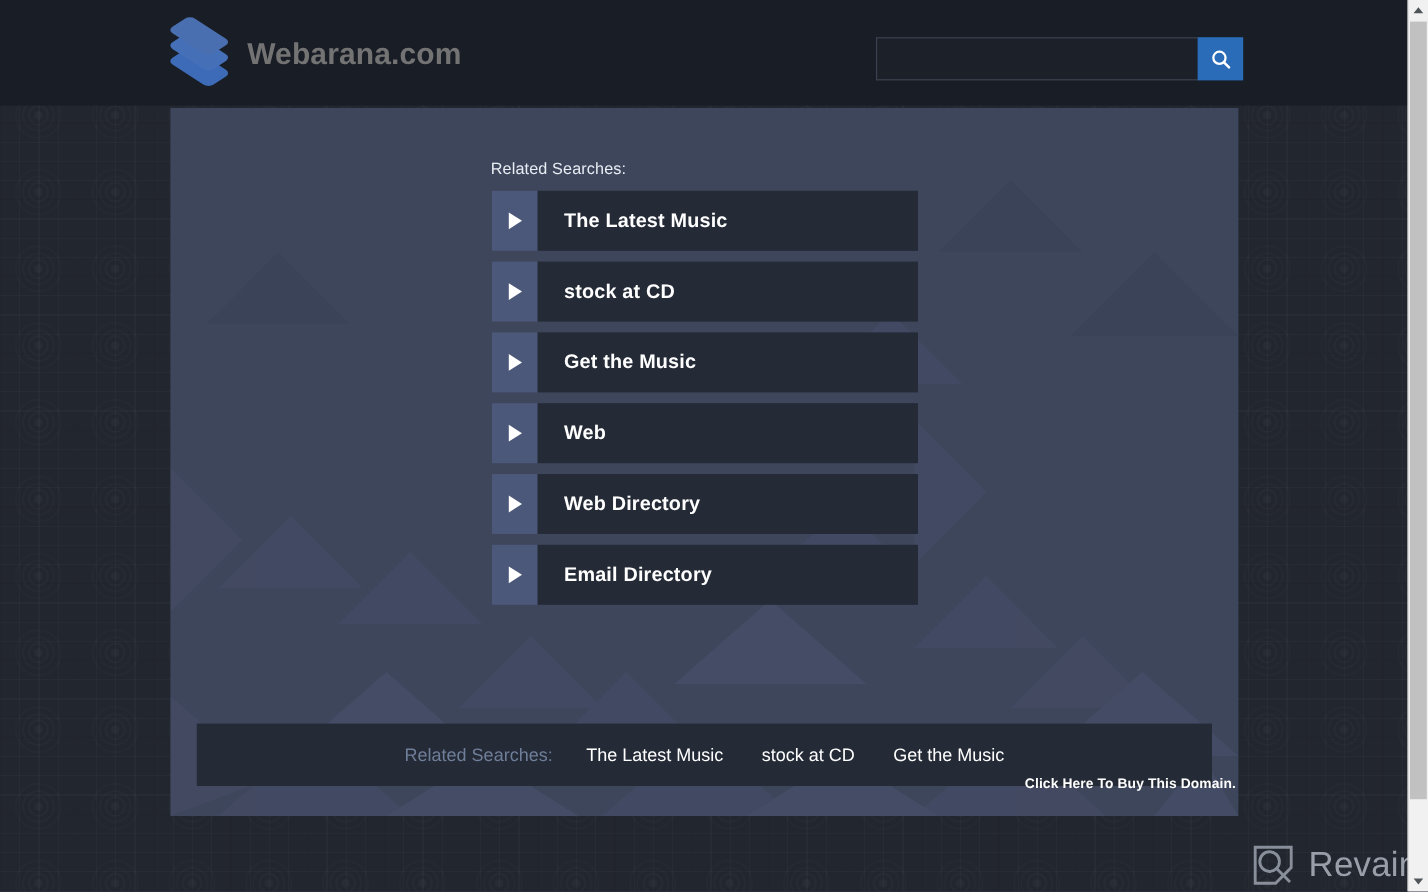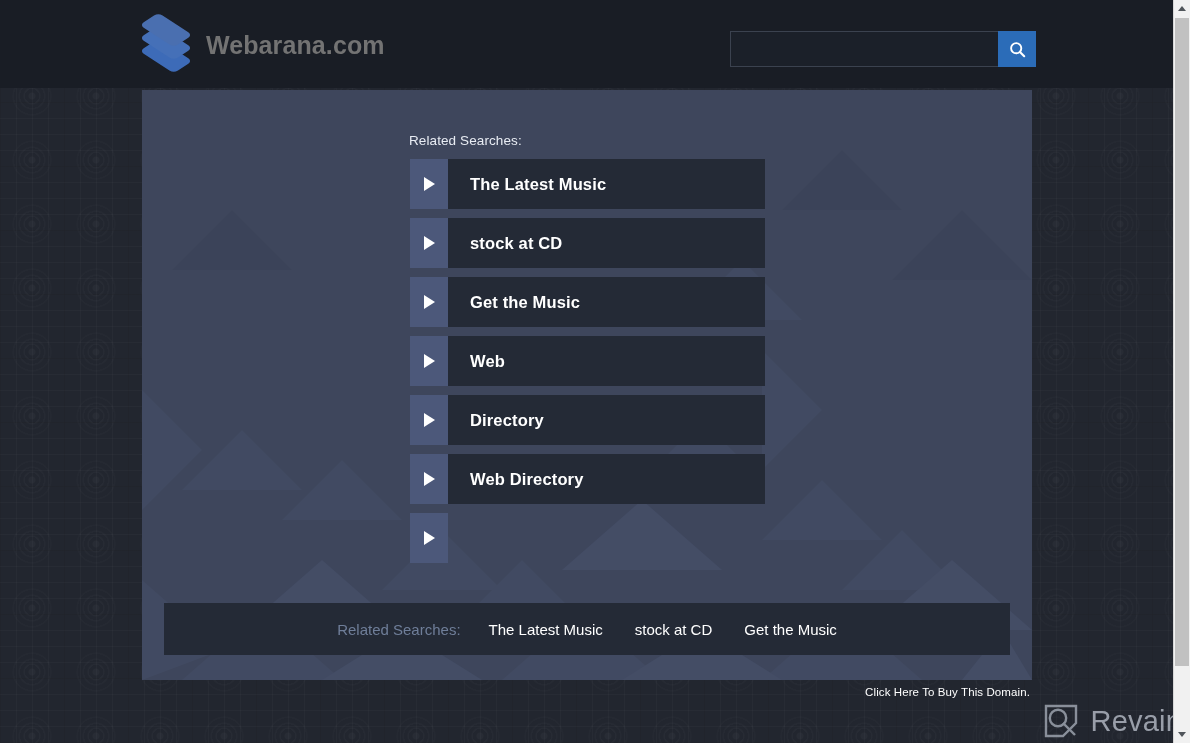--- a/index.html
+++ b/index.html
@@ -235,23 +235,23 @@
     text-decoration: none;
     margin-right: 32px;
     white-space: nowrap;
   }
   .bottom-bar .bb-link:last-child { margin-right: 0; }
 
   
   .buy-link {
     position: absolute;
     right: 160px;
-    top: 686px;
+    top: 648px;
     font-size: 11.5px;
-    font-weight: 400;
+    font-weight: 700;
     color: #ffffff;
     text-decoration: none;
     letter-spacing: .1px;
     z-index: 6;
   }
 
   
   .watermark {
     position: absolute;
     right: 8px;
@@ -412,41 +412,36 @@
 
       <a class="list-item" href="#">
         <span class="arrow-box">
             <span class="tri"></span>
           </span>
         <span class="item-body">
             <span class="item-label">Web</span>
           </span>
       </a>
 
-      <a class="list-item" href="#">
-        <span class="arrow-box">
-            <span class="tri"></span>
-          </span>
-        <span class="item-body">
-            <span class="item-label">Directory</span>
-          </span>
-      </a>
 
       <a class="list-item" href="#">
         <span class="arrow-box">
             <span class="tri"></span>
           </span>
         <span class="item-body">
             <span class="item-label">Web Directory</span>
           </span>
       </a>
 
       <a class="list-item" href="#">
         <span class="arrow-box">
             <span class="tri"></span>
+          </span>
+        <span class="item-body">
+            <span class="item-label">Email Directory</span>
           </span>
       </a>
 
     </div>
 
     <div class="bottom-bar">
       <span class="bb-label">Related Searches:</span>
       <a class="bb-link" href="#">The Latest Music</a>
       <a class="bb-link" href="#">stock at CD</a>
       <a class="bb-link" href="#">Get the Music</a>

